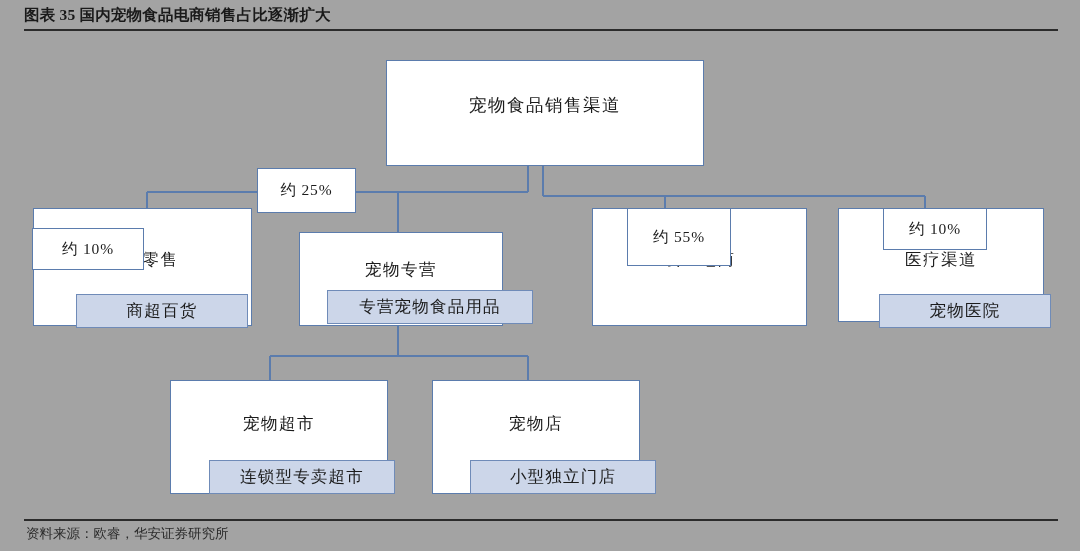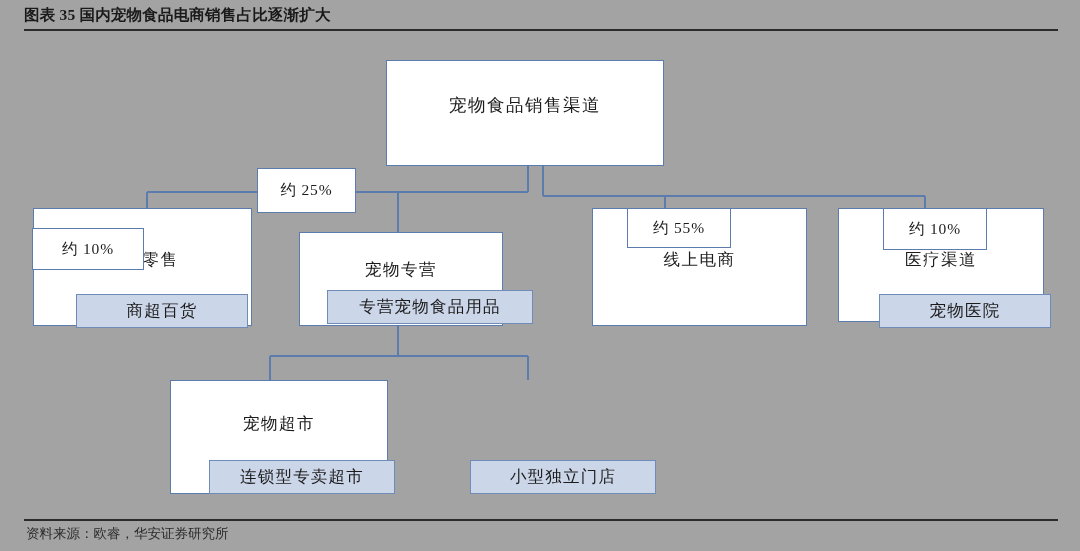--- a/index.html
+++ b/index.html
@@ -160,21 +160,21 @@
         <path d="M 665 160 L 665 172"></path>
         <path d="M 925 160 L 925 172"></path>
 
         <path d="M 398 288 L 398 320"></path>
         <path d="M 270 320 L 528 320"></path>
         <path d="M 270 320 L 270 344"></path>
         <path d="M 528 320 L 528 344"></path>
       </g>
     </svg>
 
-    <div class="node root" style="left:386px; top:24px; width:278px; height:106px;">
+    <div class="node root" style="left:386px; top:24px; width:318px; height:106px;">
       <div class="node-label">宠物食品销售渠道</div>
     </div>
 
     <div class="pct" style="left:257px; top:132px; width:99px; height:45px;">
       <span>约 25%</span>
     </div>
 
     <div class="node channel" style="left:33px; top:172px; width:219px; height:118px;">
       <div class="node-label">线下零售</div>
     </div>
@@ -188,41 +188,44 @@
     <div class="node channel" style="left:299px; top:196px; width:204px; height:94px;">
       <div class="node-label" style="top:26px;">宠物专营</div>
     </div>
     <div class="chip" style="left:327px; top:254px; width:206px; height:34px;">
       <span>专营宠物食品用品</span>
     </div>
 
     <div class="node channel" style="left:576px; top:172px; width:215px; height:118px;margin-left:16px;">
       <div class="node-label">线上电商</div>
     </div>
-    <div class="pct" style="left:627px; top:172px; width:104px; height:40px;">
+    <div class="pct" style="left:627px; top:172px; width:104px; height:58px;">
       <span>约 55%</span>
     </div>
 
     <div class="node channel" style="left:838px; top:172px; width:206px; height:114px;">
       <div class="node-label">医疗渠道</div>
     </div>
     <div class="pct" style="left:883px; top:172px; width:104px; height:42px;">
       <span>约 10%</span>
     </div>
     <div class="chip" style="left:879px; top:258px; width:172px; height:34px;">
       <span>宠物医院</span>
     </div>
 
     <div class="node leafparent" style="left:170px; top:344px; width:218px; height:114px;">
       <div class="node-label" style="top:32px;">宠物超市</div>
     </div>
     <div class="chip" style="left:209px; top:424px; width:186px; height:34px;">
       <span>连锁型专卖超市</span>
     </div>
 
+    <div class="node leafparent" style="left:432px; top:344px; width:208px; height:114px;">
+      <div class="node-label" style="top:32px;">宠物店</div>
+    </div>
     <div class="chip" style="left:470px; top:424px; width:186px; height:34px;">
       <span>小型独立门店</span>
     </div>
 
   </div>
 
   <div class="rule-bottom"></div>
   <div class="source-note">资料来源：欧睿，华安证券研究所</div>
 
 </div>

